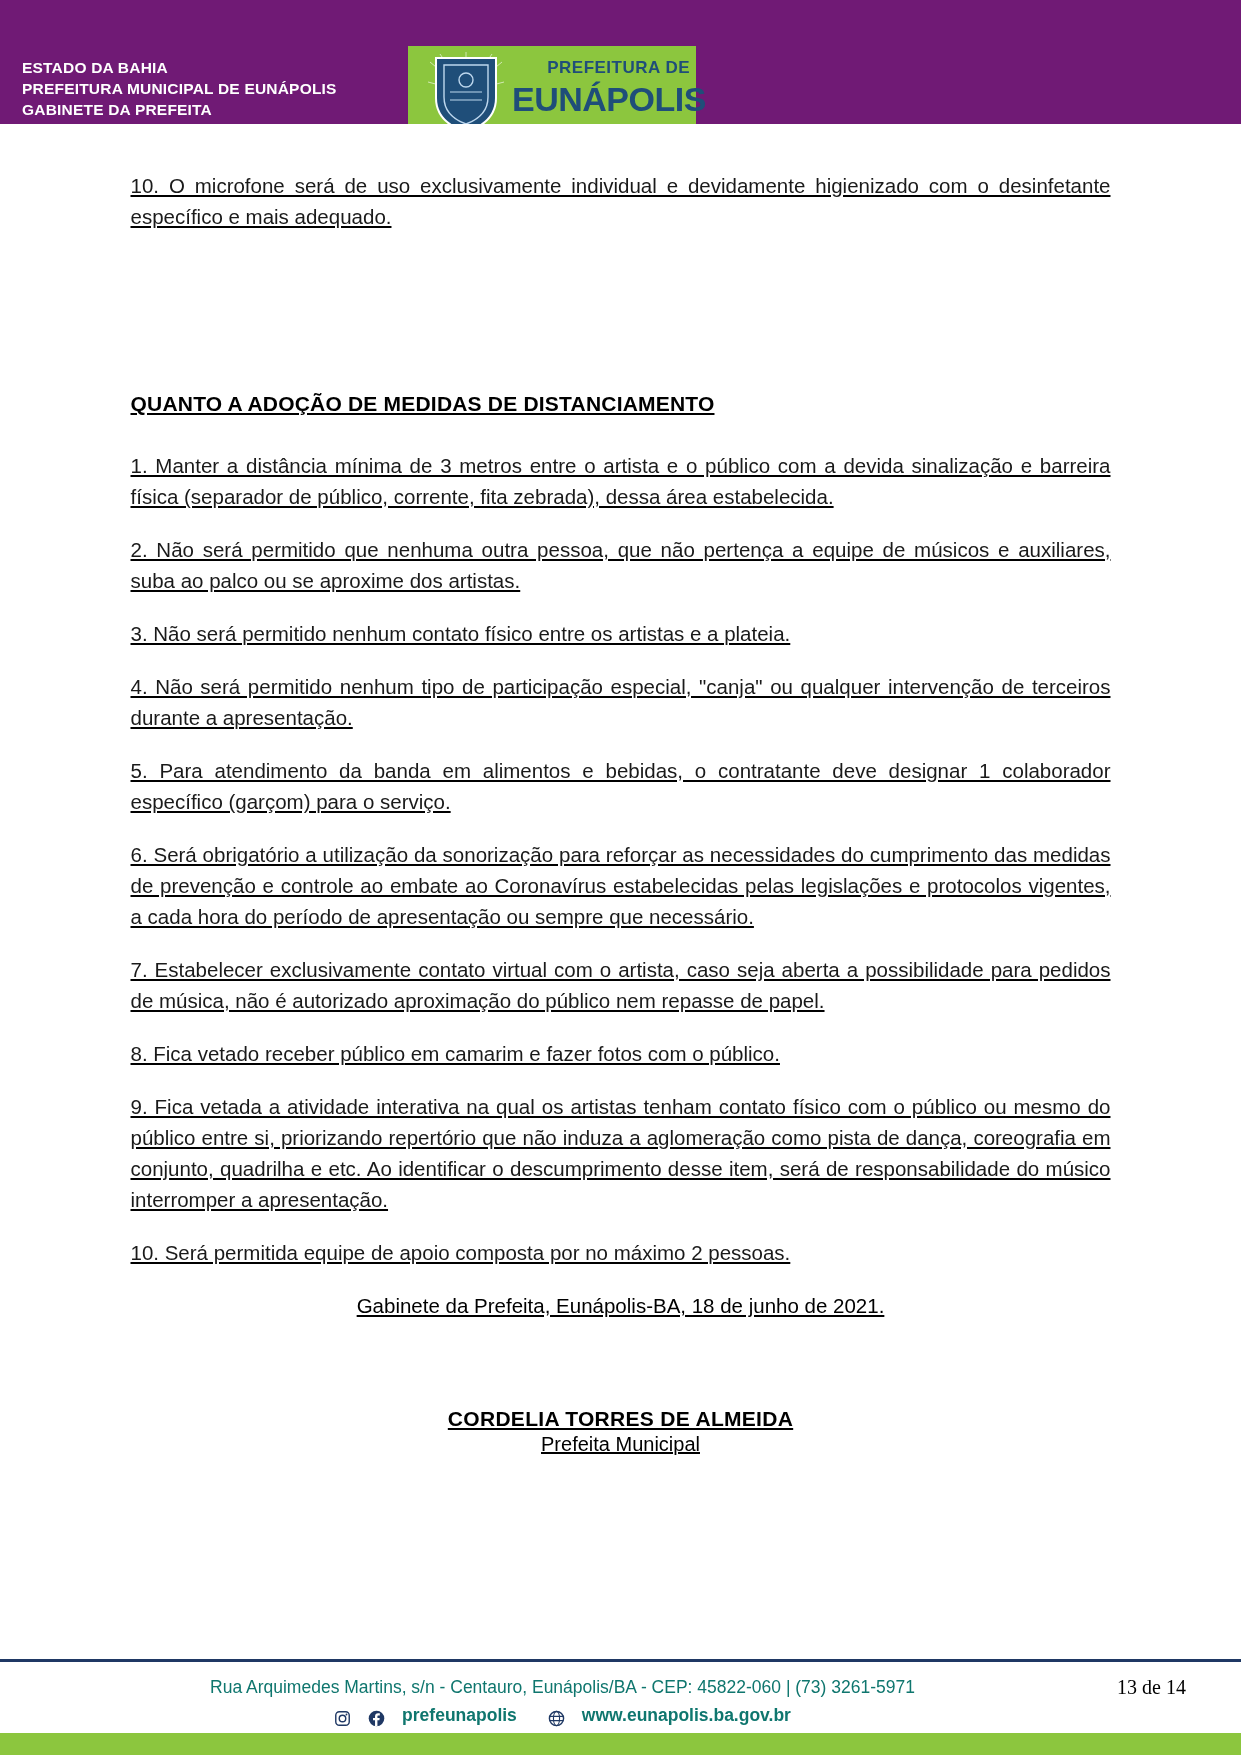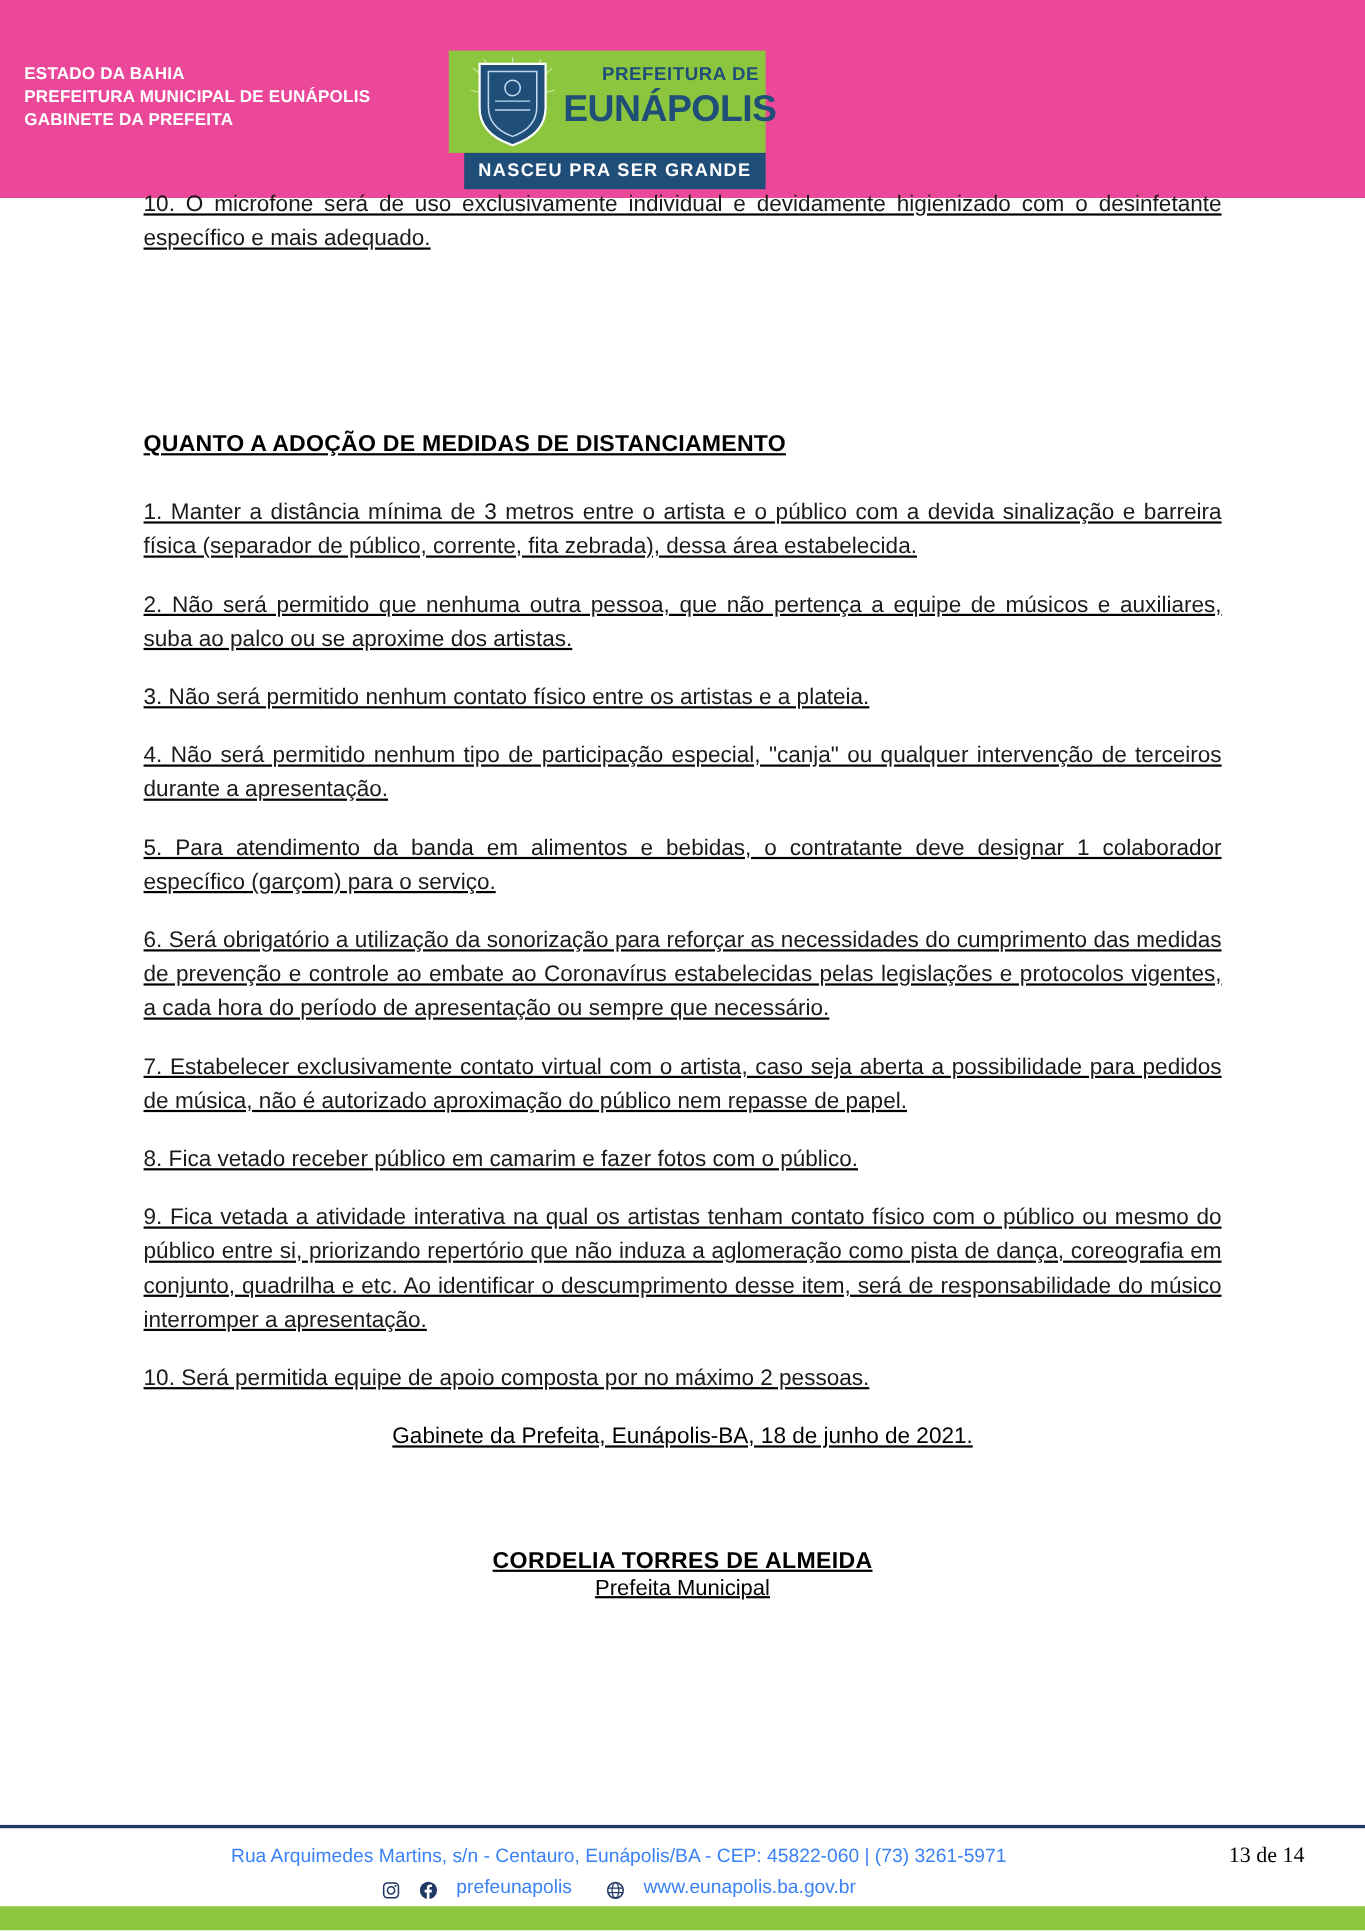--- a/index.html
+++ b/index.html
@@ -13,22 +13,22 @@
     font-family: "Liberation Sans", sans-serif;
     color: #000000;
     position: relative;
     overflow: hidden;
   }
 
   
   .header {
     position: relative;
     width: 1241px;
-    height: 180px;
-    background: #ec4899;
+    height: 124px;
+    background: #701a75;
     overflow: hidden;
   }
   .header-left {
     position: absolute;
     left: 22px;
     top: 57px;
     color: #ffffff;
     font-size: 15.5px;
     font-weight: bold;
     line-height: 21px;
@@ -165,29 +165,30 @@
     width: 1241px;
     height: 3px;
     background: #1f3864;
   }
   .footer-text {
     position: absolute;
     left: 0;
     top: 14px;
     width: 1125px;
     text-align: center;
-    color: #3b82f6;
+    color: #0f766e;
     font-size: 17.5px;
     line-height: 28px;
   }
   .footer-text .l2 {
     display: flex;
     align-items: center;
     justify-content: center;
     gap: 17px;
+    font-weight: bold;
   }
   .ficon {
     display: inline-block;
     width: 17px; height: 17px;
     vertical-align: -3px;
   }
   .footer-green {
     position: absolute;
     left: 0;
     bottom: 0;

